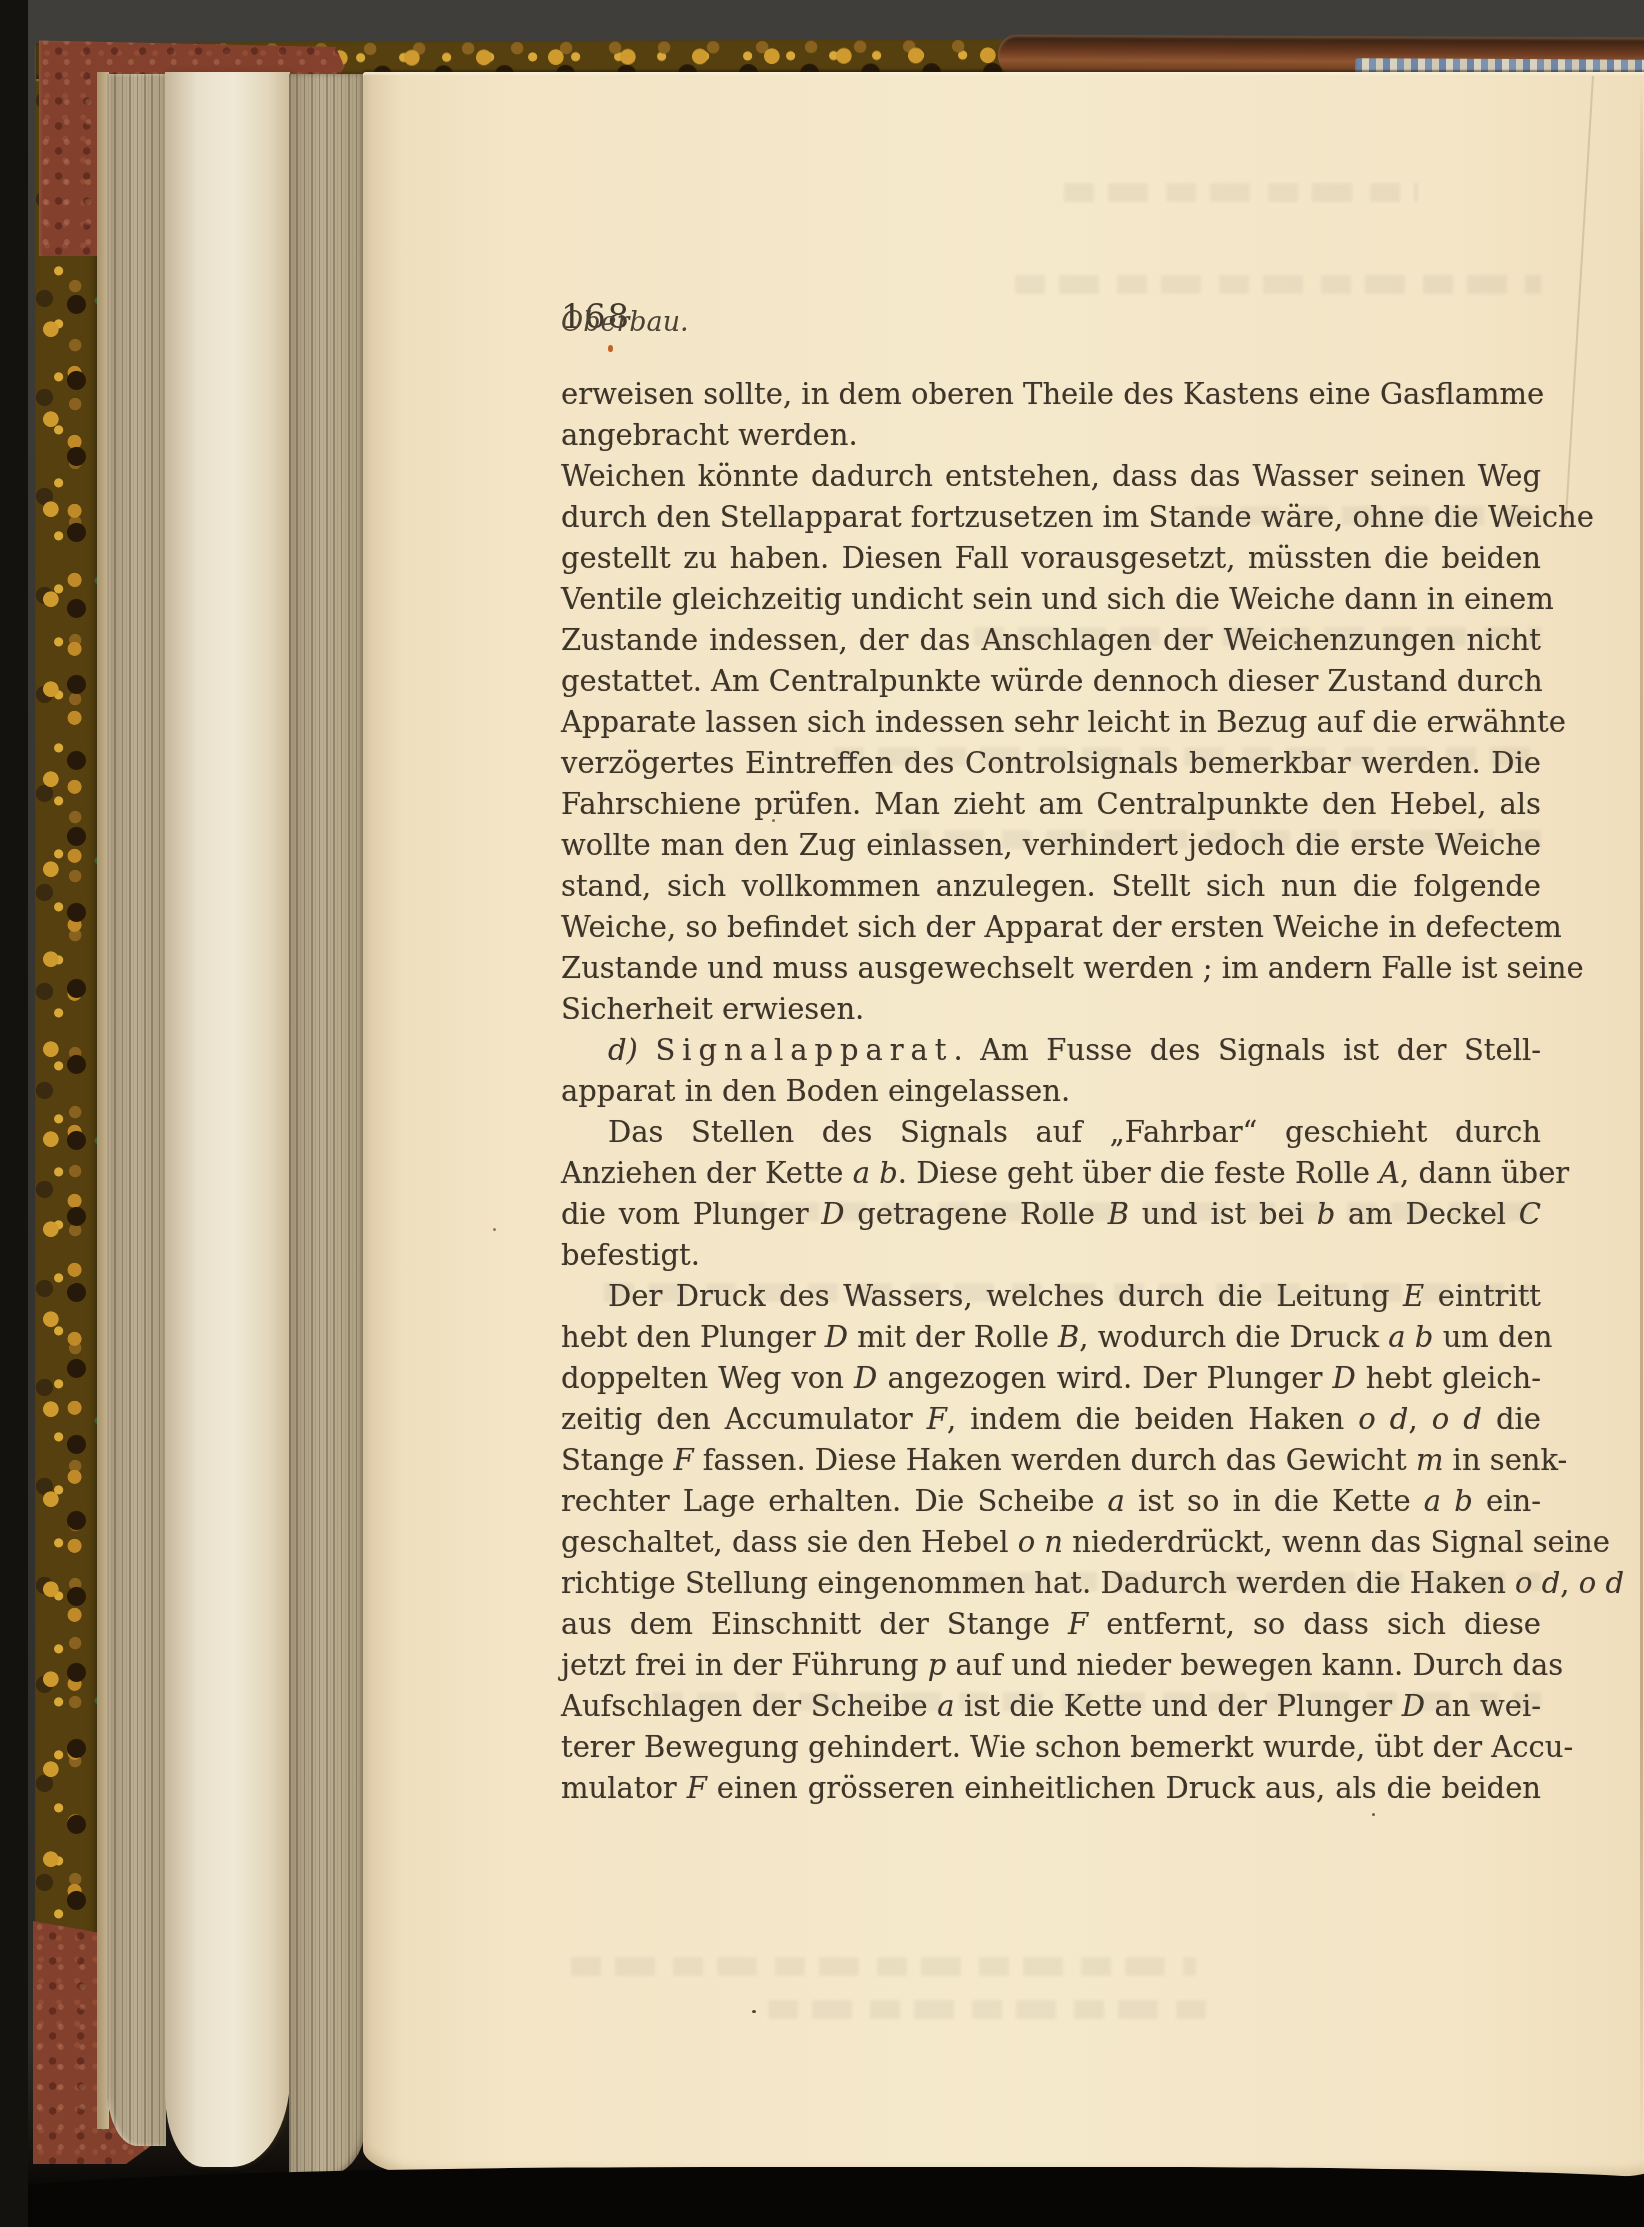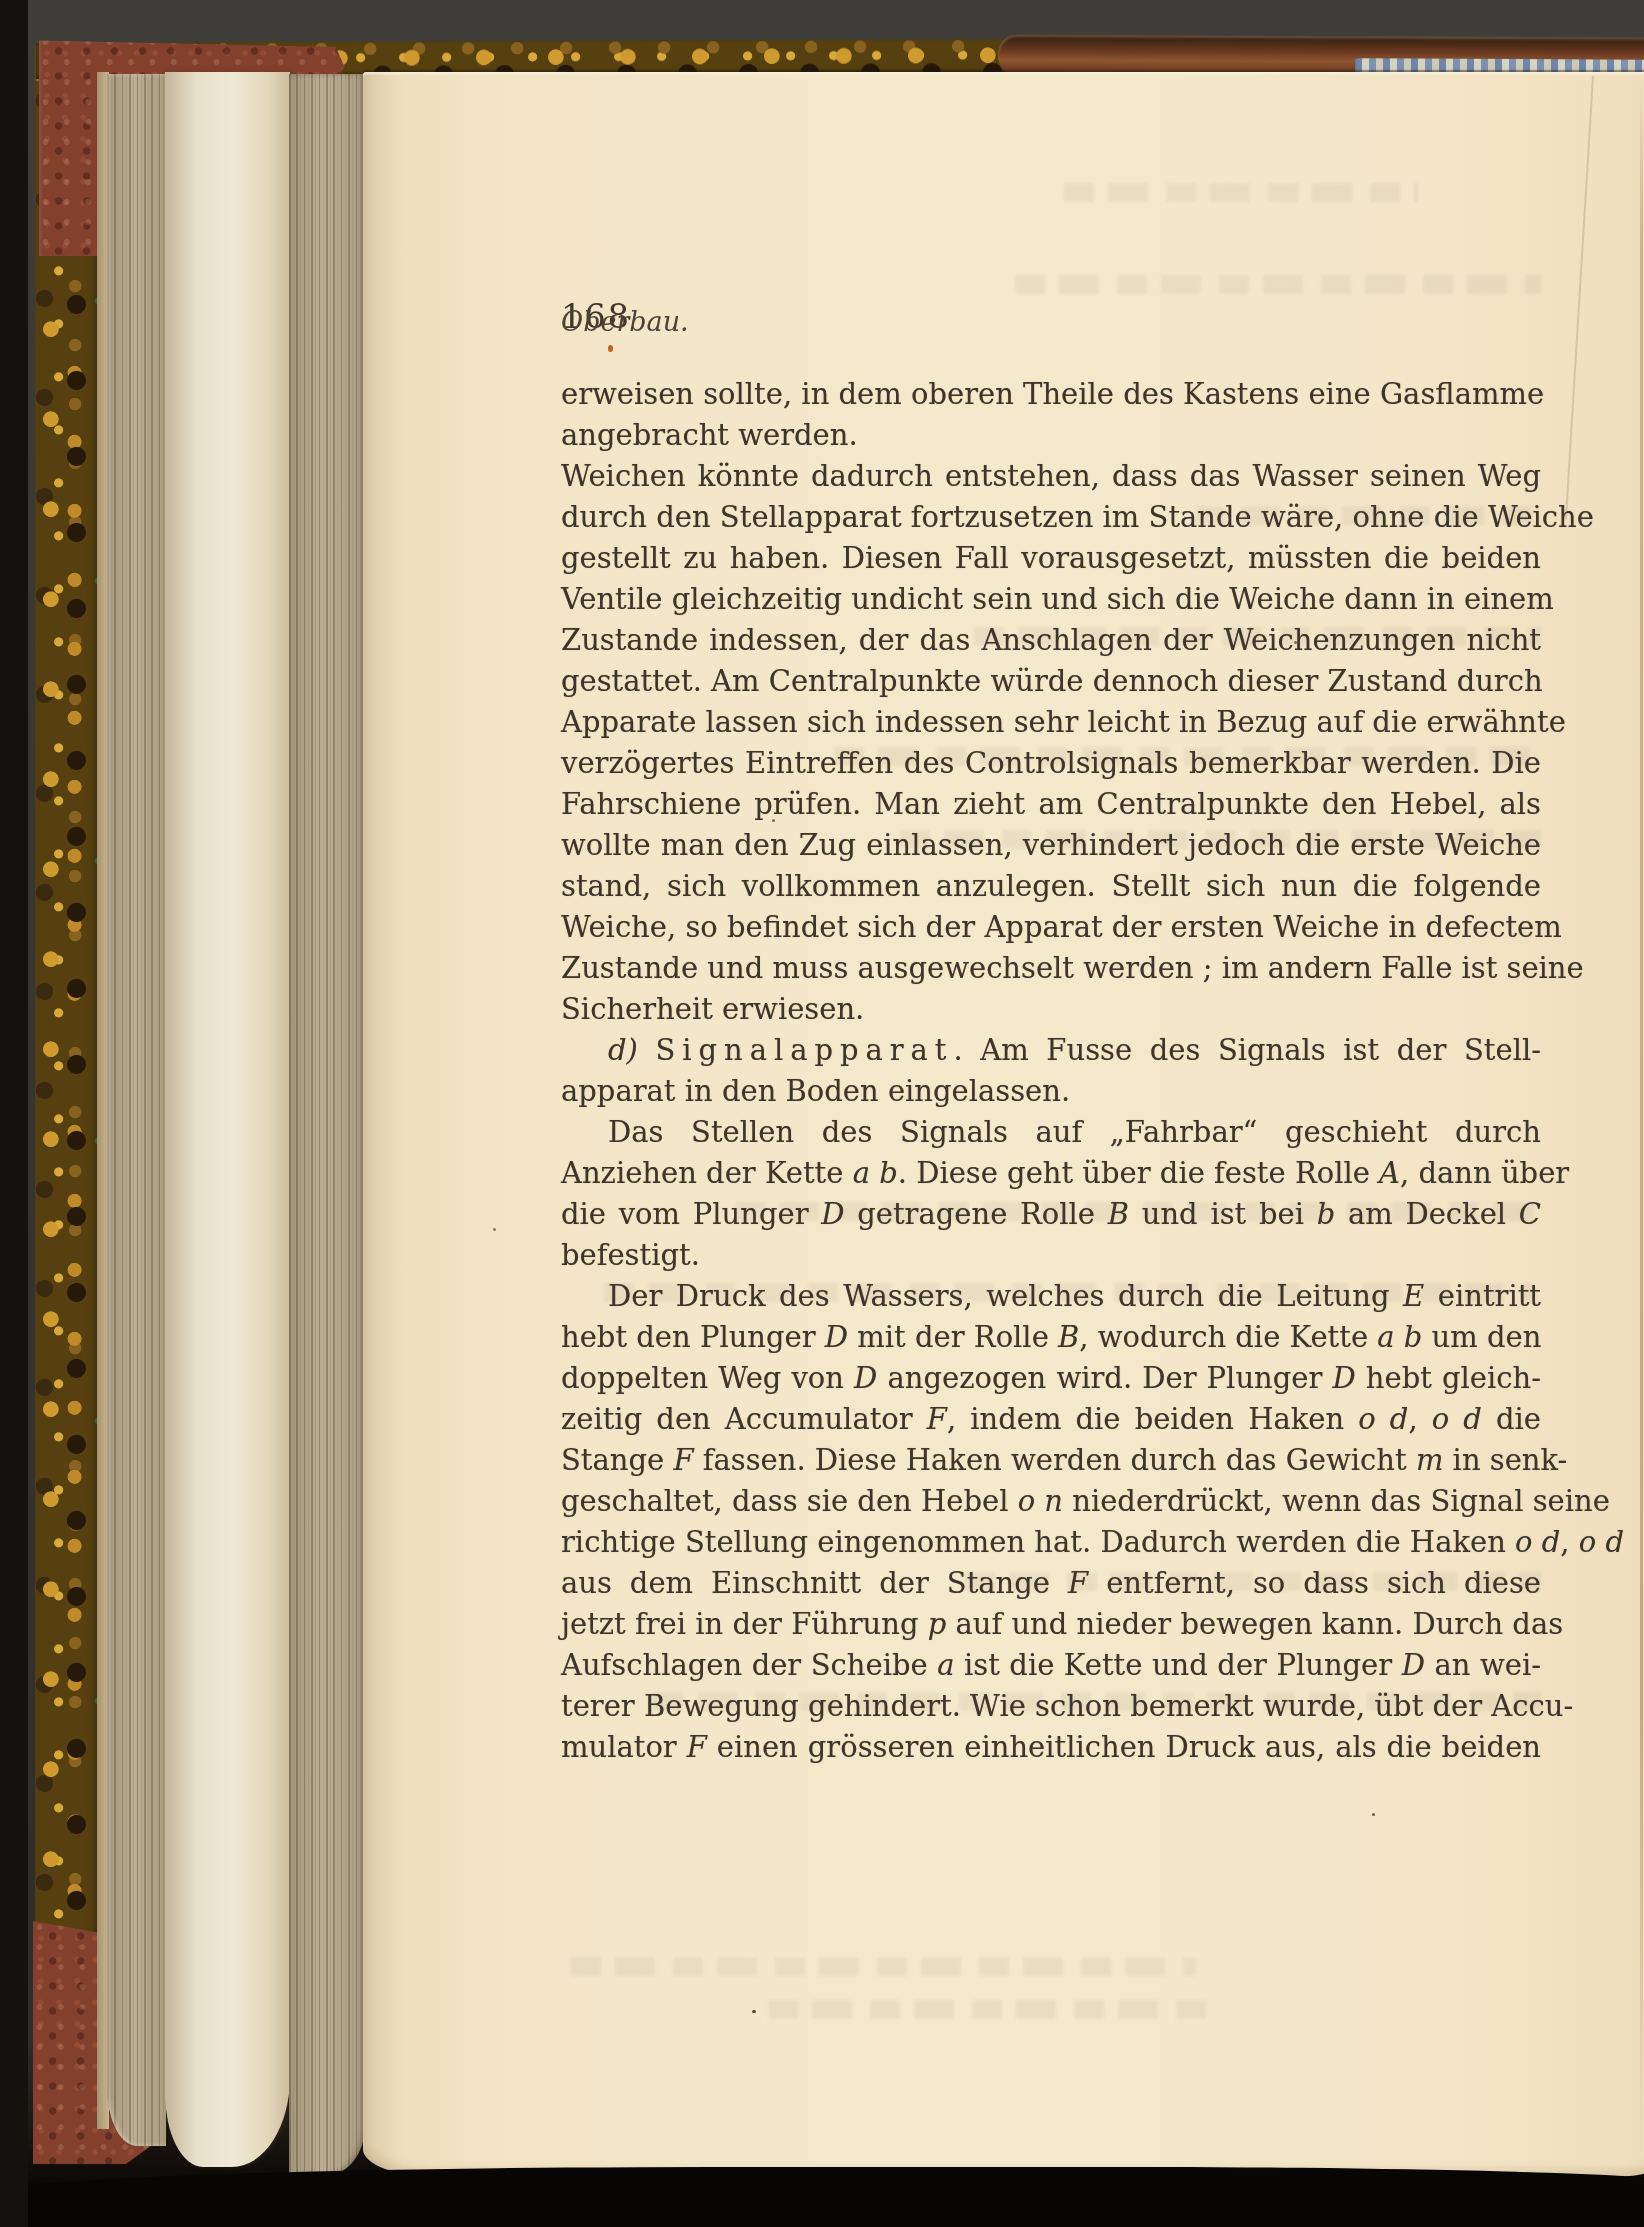--- a/index.html
+++ b/index.html
@@ -141,24 +141,25 @@
       <div class="tline"><span class="s-n">Weiche, so befindet sich der Apparat der ersten Weiche in defectem</span></div>
       <div class="tline"><span class="s-n">Zustande und muss ausgewechselt werden ; im andern Falle ist seine</span></div>
       <div class="tline last"><span class="s-n">Sicherheit erwiesen.</span></div>
       <div class="tline ind"><span class="s-i">d) </span><span class="s-g">Signalapparat</span><span class="s-n">.  Am Fusse des Signals ist der Stell-</span></div>
       <div class="tline last"><span class="s-n">apparat in den Boden eingelassen.</span></div>
       <div class="tline ind"><span class="s-n">Das Stellen des Signals auf „Fahrbar“ geschieht durch</span></div>
       <div class="tline"><span class="s-n">Anziehen der Kette </span><span class="s-i">a&nbsp;b</span><span class="s-n">. Diese geht über die feste Rolle </span><span class="s-i">A</span><span class="s-n">, dann über</span></div>
       <div class="tline"><span class="s-n">die vom Plunger </span><span class="s-i">D</span><span class="s-n"> getragene Rolle </span><span class="s-i">B</span><span class="s-n">  und ist bei </span><span class="s-i">b</span><span class="s-n"> am Deckel </span><span class="s-i">C</span></div>
       <div class="tline last"><span class="s-n">befestigt.</span></div>
       <div class="tline ind"><span class="s-n">Der Druck des Wassers, welches durch die Leitung </span><span class="s-i">E</span><span class="s-n"> eintritt</span></div>
-      <div class="tline"><span class="s-n">hebt den Plunger </span><span class="s-i">D</span><span class="s-n"> mit der Rolle </span><span class="s-i">B</span><span class="s-n">, wodurch die Kette </span><span class="s-i">a&nbsp;b</span><span class="s-n"> um den</span></div>
+      <div class="tline"><span class="s-n">hebt den Plunger </span><span class="s-i">D</span><span class="s-n"> mit der Rolle </span><span class="s-i">B</span><span class="s-n">, wodurch die Druck </span><span class="s-i">a&nbsp;b</span><span class="s-n"> um den</span></div>
       <div class="tline"><span class="s-n">doppelten Weg von </span><span class="s-i">D</span><span class="s-n"> angezogen wird. Der Plunger </span><span class="s-i">D</span><span class="s-n"> hebt gleich-</span></div>
       <div class="tline"><span class="s-n">zeitig den Accumulator </span><span class="s-i">F</span><span class="s-n">,  indem die beiden Haken </span><span class="s-i">o&nbsp;d</span><span class="s-n">, </span><span class="s-i">o&nbsp;d</span><span class="s-n"> die</span></div>
       <div class="tline"><span class="s-n">Stange </span><span class="s-i">F</span><span class="s-n"> fassen. Diese Haken werden durch das Gewicht </span><span class="s-i">m</span><span class="s-n"> in senk-</span></div>
+      <div class="tline"><span class="s-n">rechter Lage erhalten.  Die Scheibe </span><span class="s-i">a</span><span class="s-n"> ist so in die Kette </span><span class="s-i">a&nbsp;b</span><span class="s-n"> ein-</span></div>
       <div class="tline"><span class="s-n">geschaltet, dass sie den Hebel </span><span class="s-i">o&nbsp;n</span><span class="s-n"> niederdrückt, wenn das Signal seine</span></div>
       <div class="tline"><span class="s-n">richtige Stellung eingenommen hat. Dadurch werden die Haken </span><span class="s-i">o&nbsp;d</span><span class="s-n">, </span><span class="s-i">o&nbsp;d</span></div>
       <div class="tline"><span class="s-n">aus dem Einschnitt der Stange </span><span class="s-i">F</span><span class="s-n"> entfernt,  so dass sich diese</span></div>
       <div class="tline"><span class="s-n">jetzt frei in der Führung </span><span class="s-i">p</span><span class="s-n"> auf und nieder bewegen kann. Durch das</span></div>
       <div class="tline"><span class="s-n">Aufschlagen der Scheibe </span><span class="s-i">a</span><span class="s-n"> ist die Kette und der Plunger </span><span class="s-i">D</span><span class="s-n"> an wei-</span></div>
       <div class="tline"><span class="s-n">terer Bewegung gehindert. Wie schon bemerkt wurde, übt der Accu-</span></div>
       <div class="tline"><span class="s-n">mulator </span><span class="s-i">F</span><span class="s-n"> einen grösseren einheitlichen Druck aus,  als die beiden</span></div>
     </div>
 
   <div class="bottom-mask"></div>

